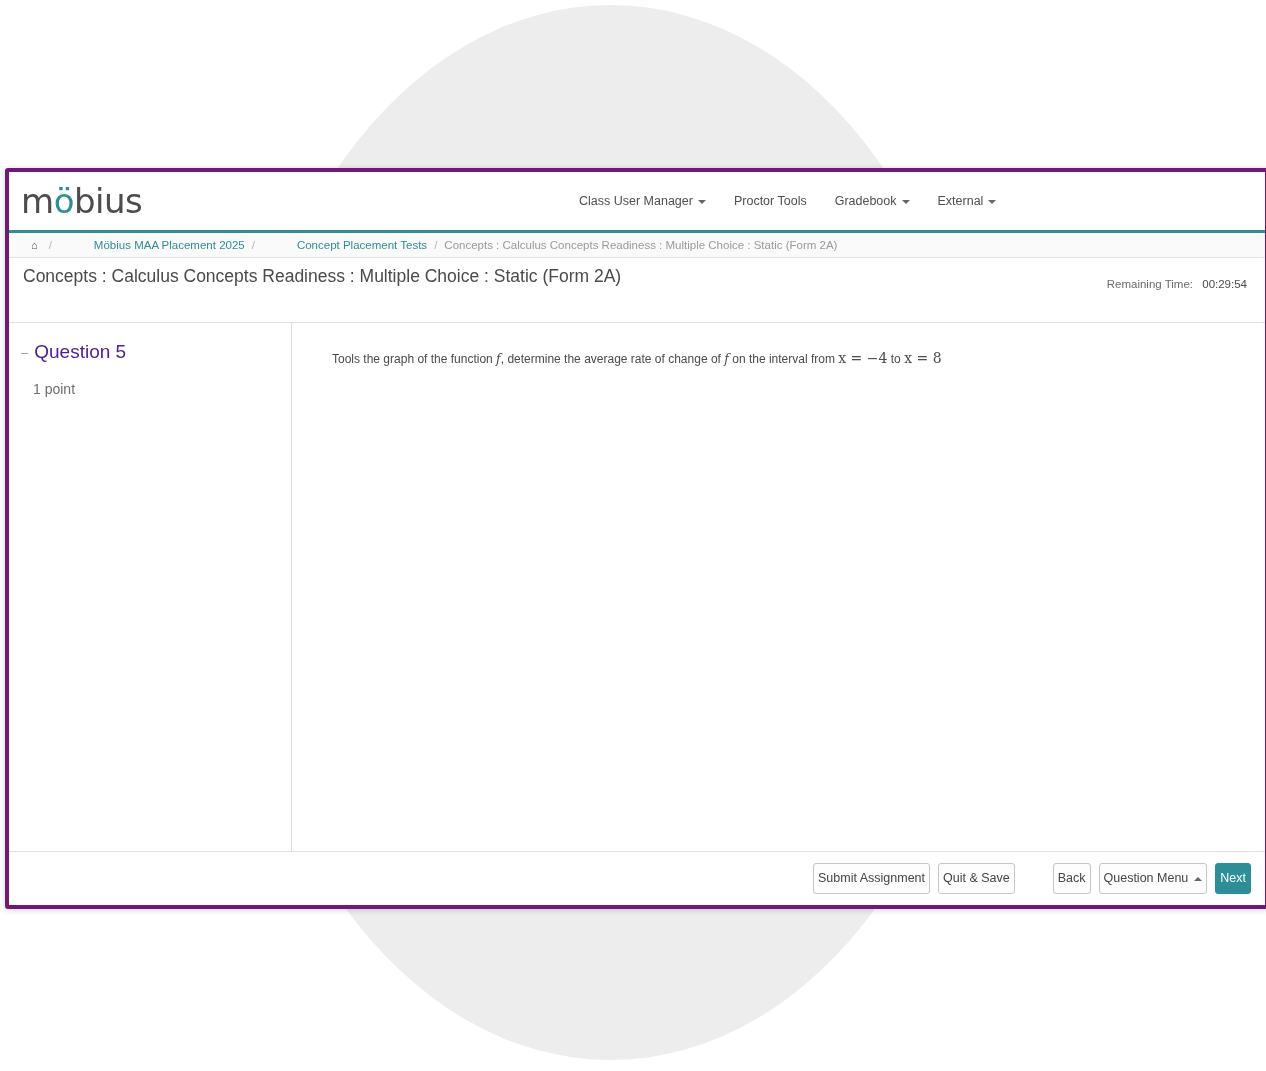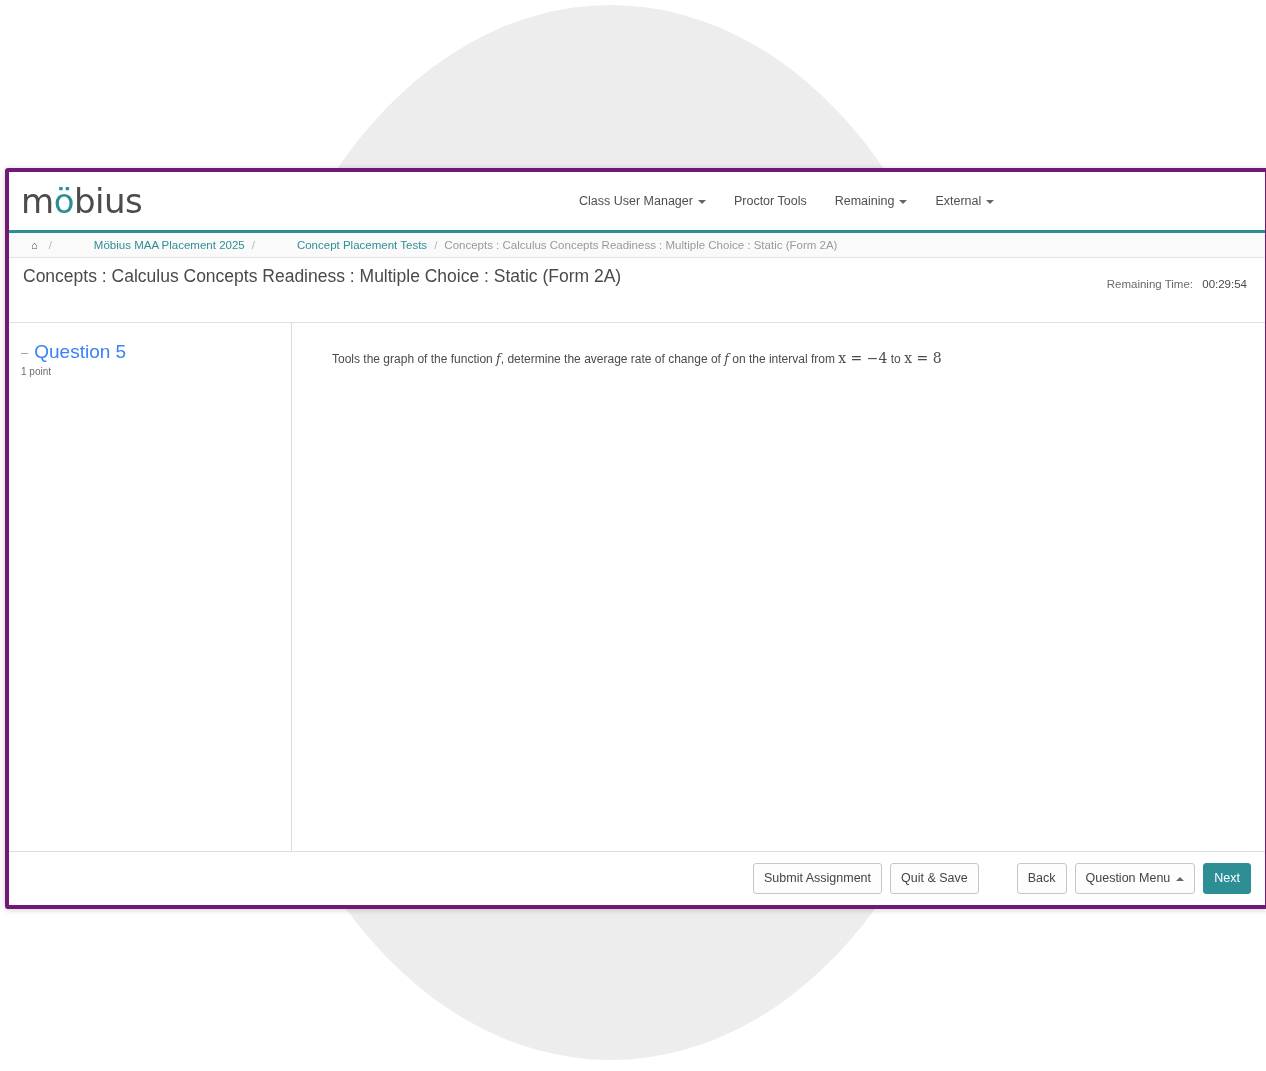--- a/index.html
+++ b/index.html
@@ -159,27 +159,27 @@
   }
   .q-toggle {
     color: #9b9b9b;
     font-size: 13px;
     margin-right: 6px;
     cursor: pointer;
     user-select: none;
   }
   .q-title {
     font-size: 19px;
-    color: #3b82f6;
+    color: #4c1d95;
     font-weight: 400;
   }
   .q-points {
-    margin-top: 3px;
-    padding-left: 12px;
-    font-size: 10px;
+    margin-top: 18px;
+    padding-left: 24px;
+    font-size: 14px;
     color: #6d6d6d;
   }
 
   .right-pane {
     flex: 1;
     position: relative;
     padding: 25px 20px 0 40px;
     box-sizing: border-box;
   }
   .question-text {
@@ -259,21 +259,21 @@
     box-sizing: border-box;
     padding-right: 14px;
   }
   .btn {
     font-family: "Liberation Sans", sans-serif;
     font-size: 12.5px;
     color: #444;
     background: #fdfdfd;
     border: 1px solid #c6c6c6;
     border-radius: 3px;
-    padding: 7px 10px;
+    padding: 7px 4px;
     margin-left: 8px;
     cursor: pointer;
     white-space: nowrap;
     line-height: 1.2;
   }
   .btn-gap { margin-left: 38px; }
   .btn-group { margin-left: 8px; }
   .btn-primary {
     background: #2e8e96;
     border: 1px solid #2e8e96;
@@ -299,21 +299,21 @@
   <div class="navbar">
     <div class="brand">
       <span class="brand-logo">m<span class="dot-o">ö</span>bius</span>
     </div>
     <div class="nav-items">
       <div class="nav-item">
         <span>Class User Manager</span><span class="caret"></span>
       </div>
       <div class="nav-item">Proctor Tools</div>
       <div class="nav-item">
-        <span>Remaining</span><span class="caret"></span>
+        <span>Gradebook</span><span class="caret"></span>
       </div>
       <div class="nav-item">
         <span>External</span><span class="caret"></span>
       </div>
     </div>
   </div>
 
   <div class="breadcrumb-bar">
     <span class="home-icon">⌂</span>
     <span class="crumb-sep">/</span>

